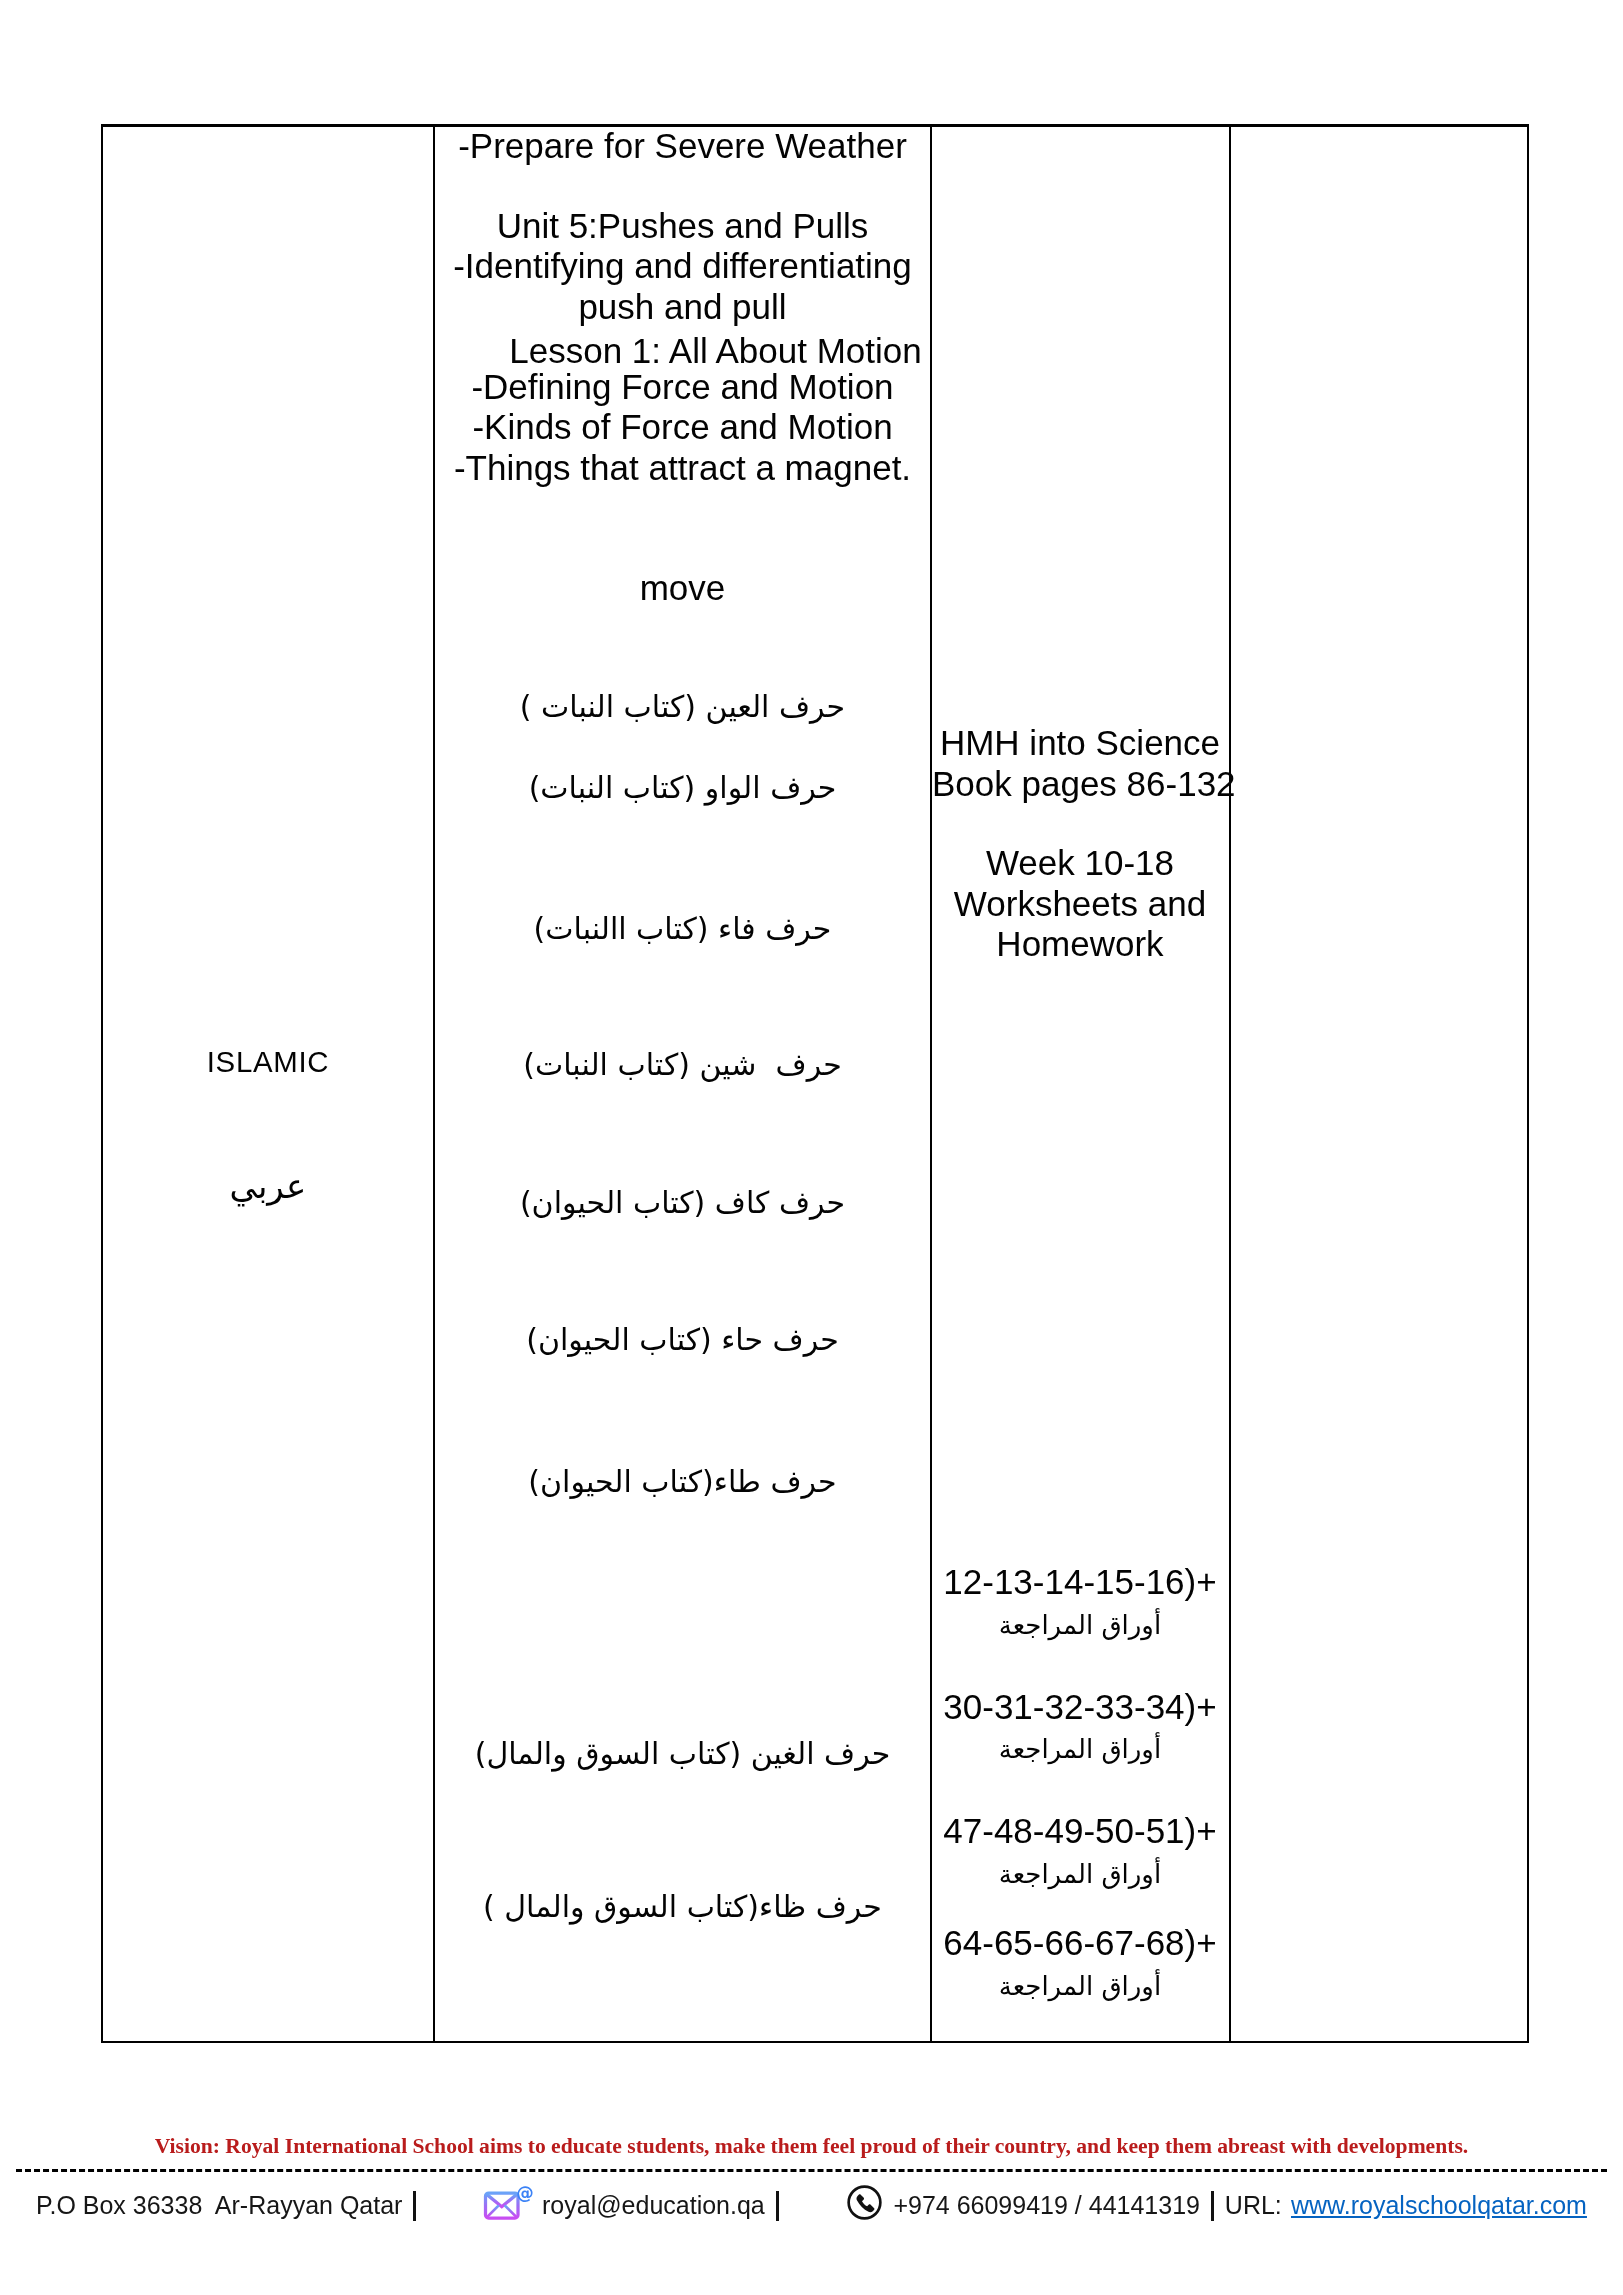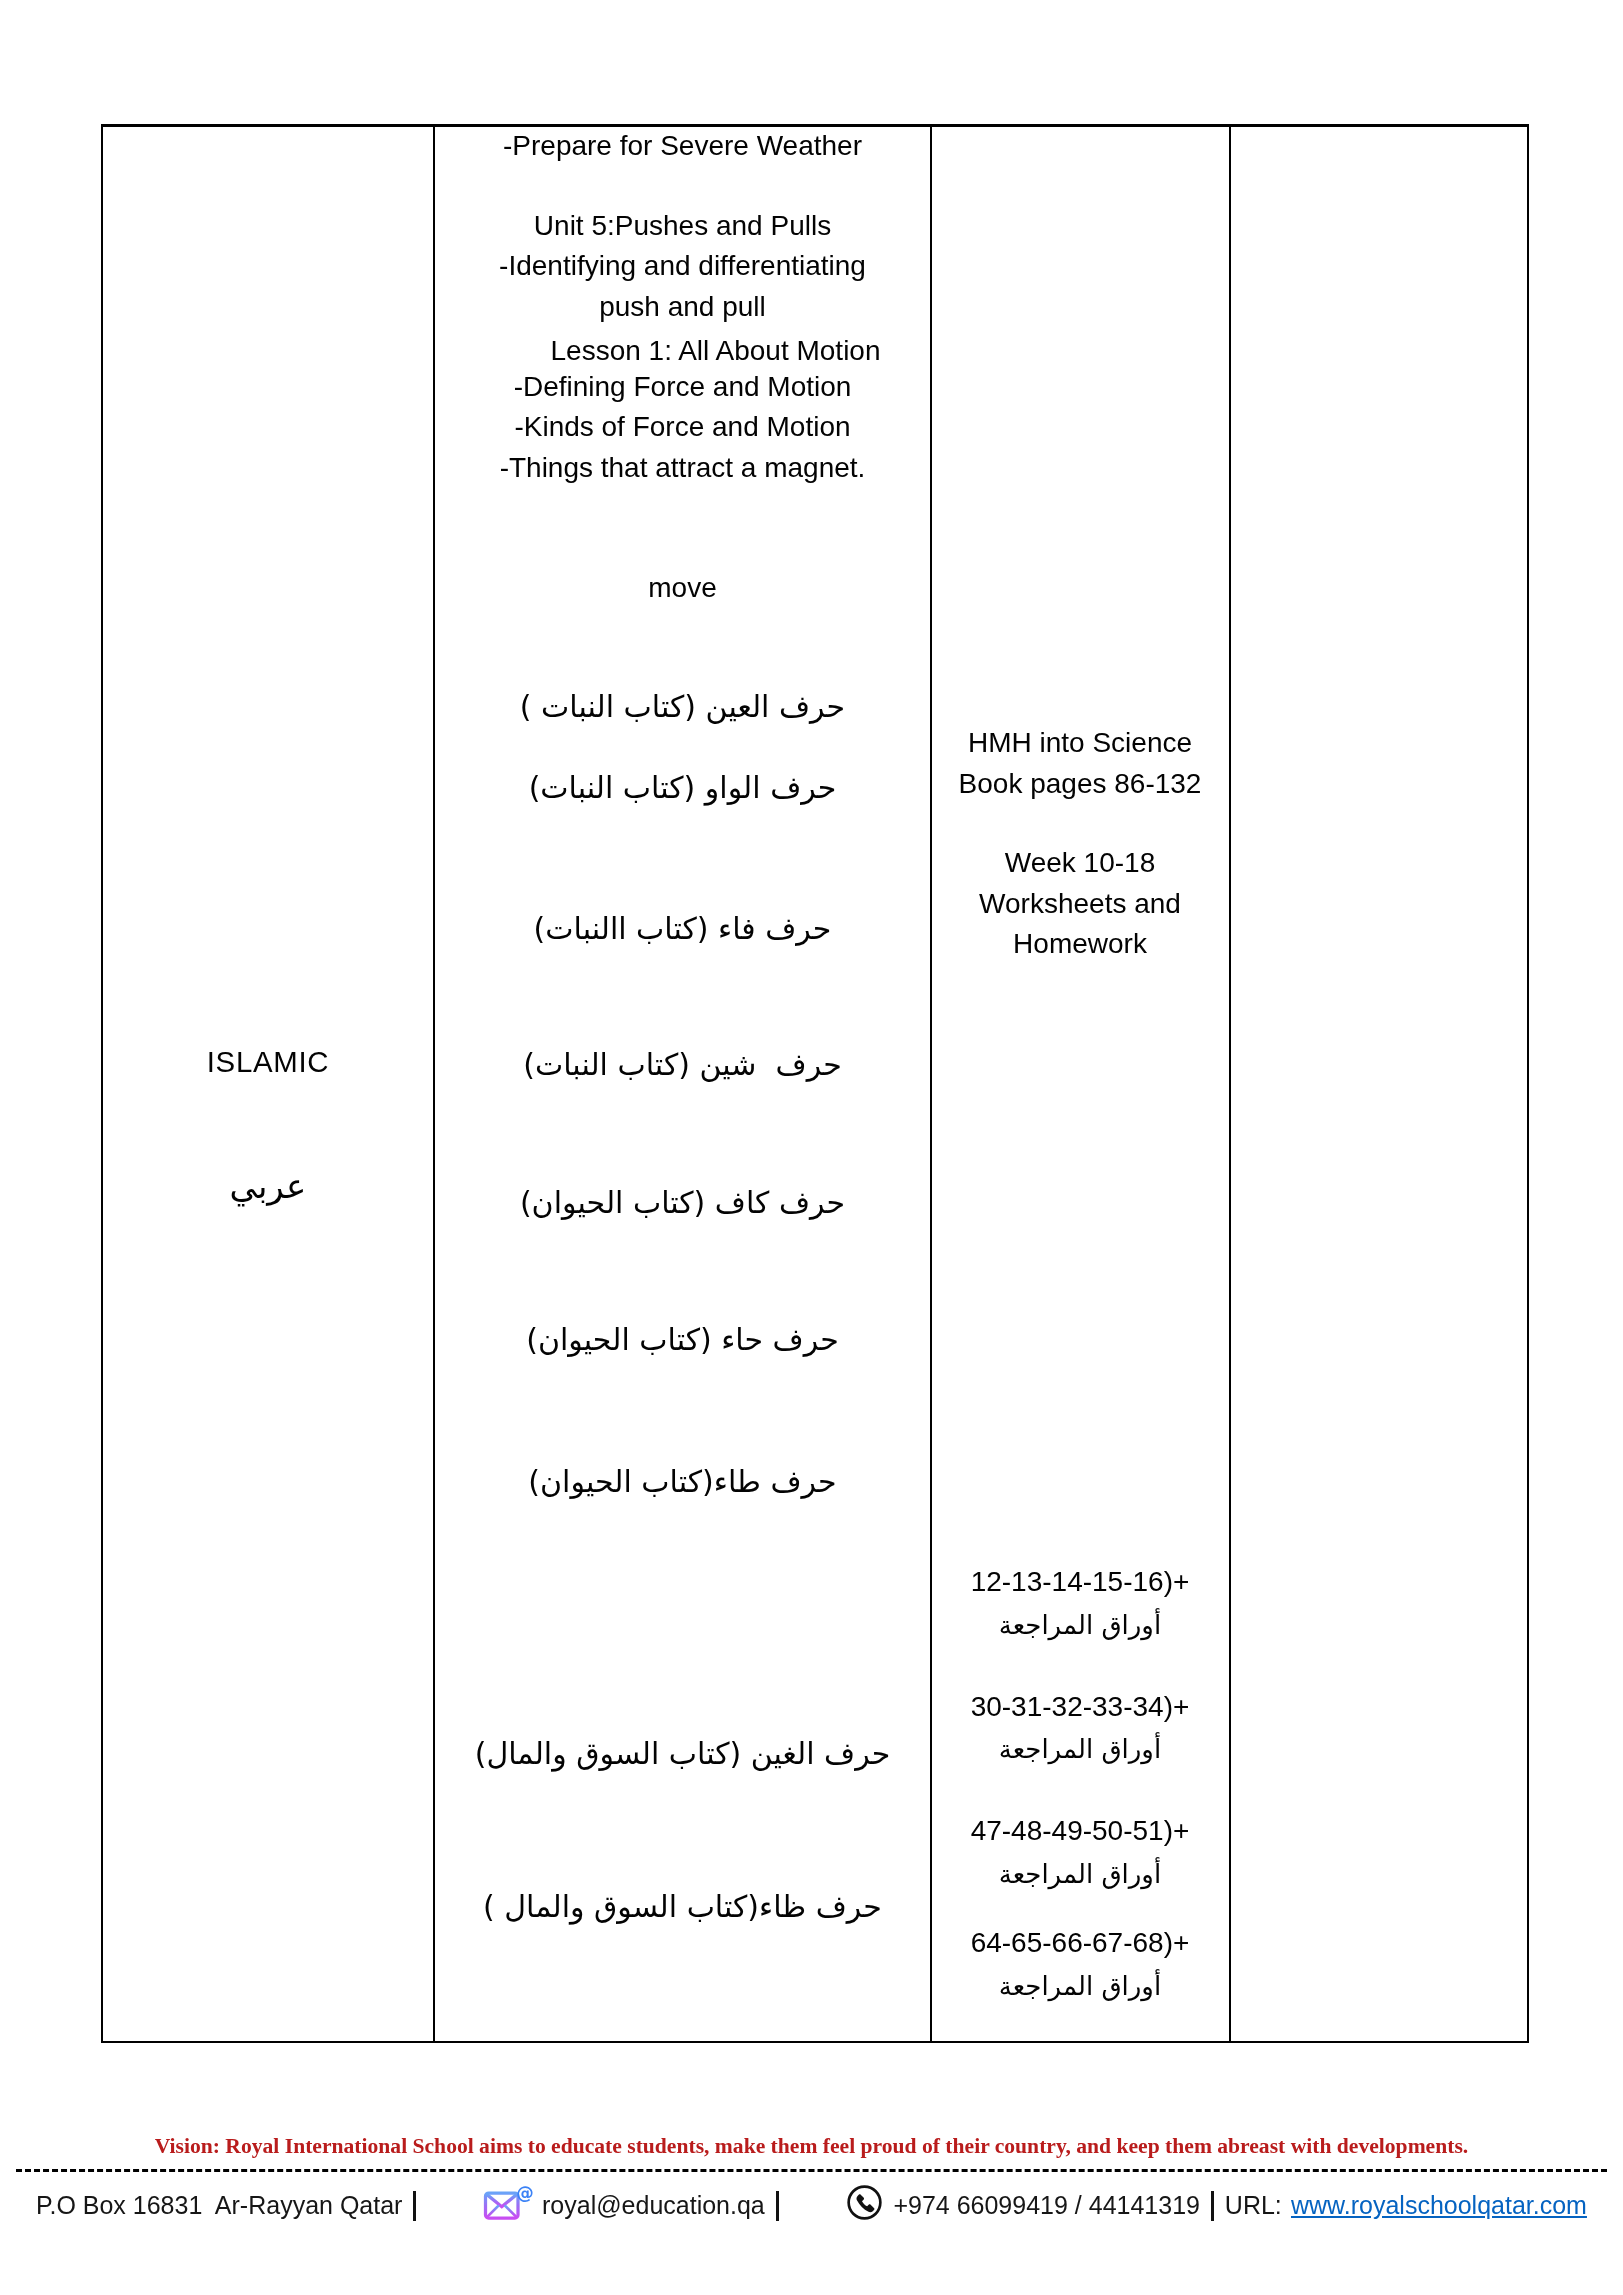--- a/index.html
+++ b/index.html
@@ -6,21 +6,21 @@
   .page{position:relative;width:1623px;height:2295px;background:#ffffff;overflow:hidden;
         font-family:"Liberation Sans",sans-serif;color:#000;}
 
   
   .table-frame{position:absolute;left:101px;top:124px;width:1428px;height:1919px;
                border:2px solid #000;border-top-width:3.9px;box-sizing:border-box;background:#fff;}
   .vline{position:absolute;top:0;bottom:0;width:2px;background:#000;}
 
   
   .line{position:absolute;text-align:center;white-space:pre;
-        font-size:28px;line-height:41px;height:41px;color:#030303;}
+        font-size:35px;line-height:41px;height:41px;color:#030303;}
   .c1{left:103px;width:330px;}
   .c2{left:435px;width:495px;}
   .c3{left:932px;width:296px;}
 
   .ar{direction:rtl;font-family:"DejaVu Sans","Liberation Sans",sans-serif;}
   .lesson{font-size:30px;line-height:52px;height:52px;}
   .islamic{font-size:29.4px;letter-spacing:0.7px;line-height:39px;height:39px;}
   .arabic-big{font-size:34px;line-height:52px;height:52px;}
   .review-label{font-size:26px;line-height:46px;height:46px;}
 
@@ -85,21 +85,21 @@
   <div class="line c3" style="top:1810px;">47-48-49-50-51)+</div>
   <div class="line c3 ar review-label" style="top:1851px;">أوراق المراجعة</div>
 
   <div class="line c3" style="top:1922px;">64-65-66-67-68)+</div>
   <div class="line c3 ar review-label" style="top:1963px;">أوراق المراجعة</div>
 
   <div class="vision">Vision: Royal International School aims to educate students, make them feel proud of their country, and keep them abreast with developments.</div>
   <div class="dash-sep"></div>
 
   <div class="contact">
-    <span>P.O Box 16831  Ar-Rayyan Qatar</span>
+    <span>P.O Box 36338  Ar-Rayyan Qatar</span>
     <span class="sep-bar"></span>
     <span class="cgroup">
       <span>
         <svg width="50" height="40" viewBox="0 0 40 32" style="font-size:38px">
           <defs>
             <linearGradient id="envg" x1="0" y1="0" x2="0" y2="1">
               <stop offset="0" stop-color="#6aa3f8"></stop>
               <stop offset="0.5" stop-color="#9a6ff5"></stop>
               <stop offset="1" stop-color="#c94df2"></stop>
             </linearGradient>

